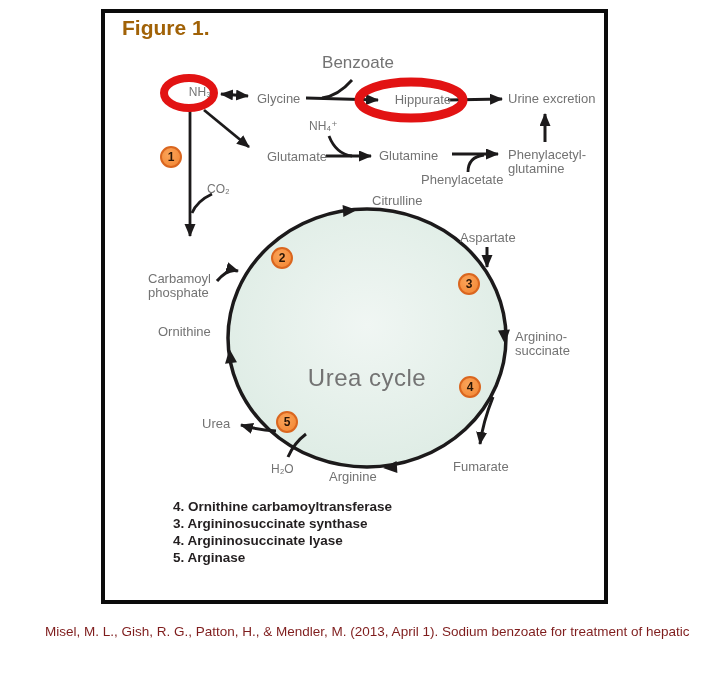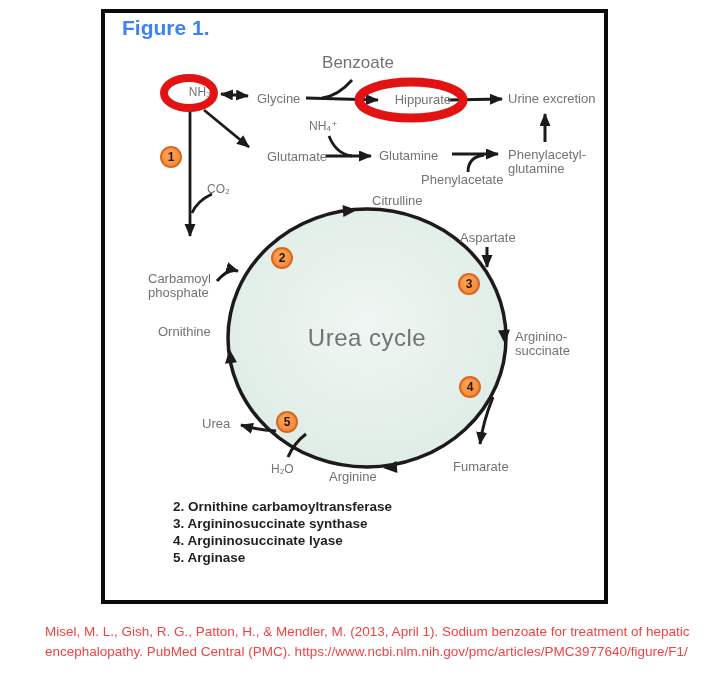--- a/index.html
+++ b/index.html
@@ -9,41 +9,41 @@
     color:#1f1c1d;overflow:hidden;
   }
   .figure-box{
     position:absolute;left:101px;top:9px;width:499px;height:587px;
     border:4px solid #0b0b0b;background:#fff;
   }
   .abs{position:absolute;z-index:3;}
   .lbl{font-weight:normal;color:#737373;white-space:nowrap;line-height:1.08;}
   .sz13{font-size:13px;}
   .sz12{font-size:12px;}
-  .figure-title{font-size:21px;font-weight:bold;color:#3b82f6;}
+  .figure-title{font-size:21px;font-weight:bold;color:#a16207;}
   .benzoate{font-size:17px;text-align:center;width:84px;}
   .center{text-align:right;}
   .right{text-align:left;}
-  .cycle-title{font-size:24px;width:160px;text-align:center;letter-spacing:0.5px;}
+  .cycle-title{font-size:24px;width:160px;text-align:center;letter-spacing:0.5px;margin-top:40px;}
   svg.layer{position:absolute;left:0;top:0;z-index:2;}
   .badge{
     position:absolute;z-index:4;width:22px;height:22px;border-radius:50%;
     background:radial-gradient(circle at 40% 35%, var(--badge-orange-light), var(--badge-orange));
     border:2px solid var(--badge-border);
     box-sizing:border-box;
     display:flex;align-items:center;justify-content:center;
     font-size:12px;font-weight:bold;color:#2a1505;
   }
   .legend{
     position:absolute;left:173px;top:498px;z-index:3;
     font-size:13.5px;font-weight:bold;color:#231f20;line-height:17px;
   }
   .citation{
     position:absolute;left:45px;top:622px;z-index:3;
-    font-size:13.5px;color:#ef4444;line-height:19.5px;white-space:nowrap;
+    font-size:13.5px;color:#7f1d1d;line-height:19.5px;white-space:nowrap;
     font-family:"Liberation Sans","DejaVu Sans",sans-serif;
   }
 </style>
 </head>
 <body>
 
 <div class="figure-box"></div>
 <div class="abs figure-title" style="left:122px;top:16px;">Figure 1.</div>
 
 <svg class="layer" width="712" height="675" viewBox="0 0 712 675">
@@ -123,22 +123,21 @@
 </div>
 <div class="abs lbl cycle-title" style="left:287px;top:325px;">Urea cycle</div>
 
 <div class="badge" style="left:160px;top:146px;">1</div>
 <div class="badge" style="left:271px;top:247px;">2</div>
 <div class="badge" style="left:458px;top:273px;">3</div>
 <div class="badge" style="left:459px;top:376px;">4</div>
 <div class="badge" style="left:276px;top:411px;">5</div>
 
 <div class="legend">
-  <div>2. Ornithine carbamoyltransferase</div>
+  <div>4. Ornithine carbamoyltransferase</div>
   <div>3. Argininosuccinate synthase</div>
   <div>4. Argininosuccinate lyase</div>
   <div>5. Arginase</div>
 </div>
 
 <div class="citation">
   <div>Misel, M. L., Gish, R. G., Patton, H., &amp; Mendler, M. (2013, April 1). Sodium benzoate for treatment of hepatic</div>
-  <div>encephalopathy. PubMed Central (PMC). https://www.ncbi.nlm.nih.gov/pmc/articles/PMC3977640/figure/F1/</div>
 </div>
 
 </body></html>

